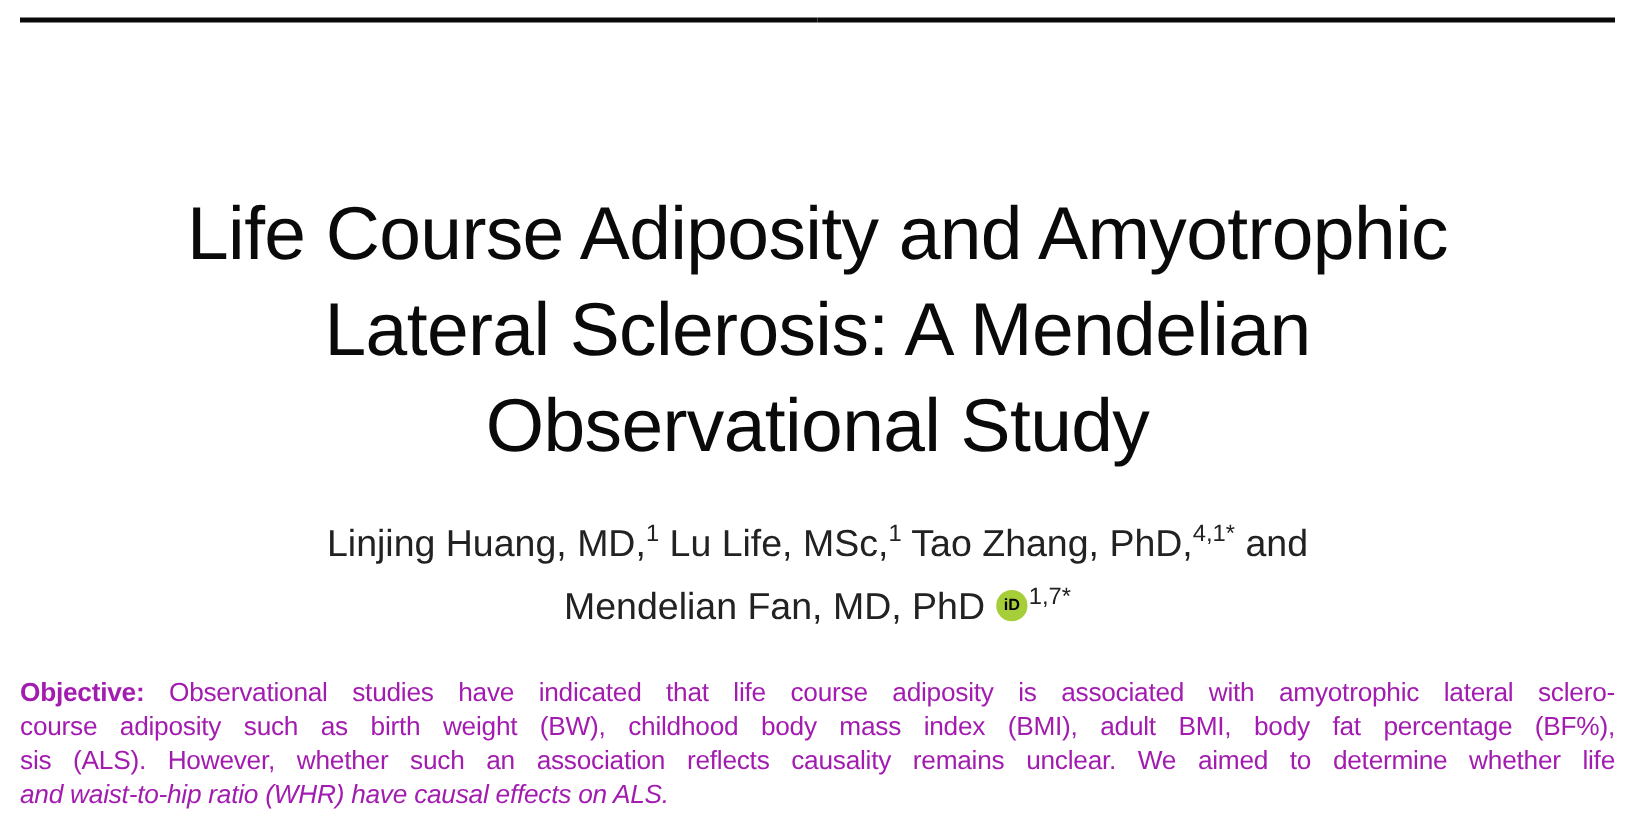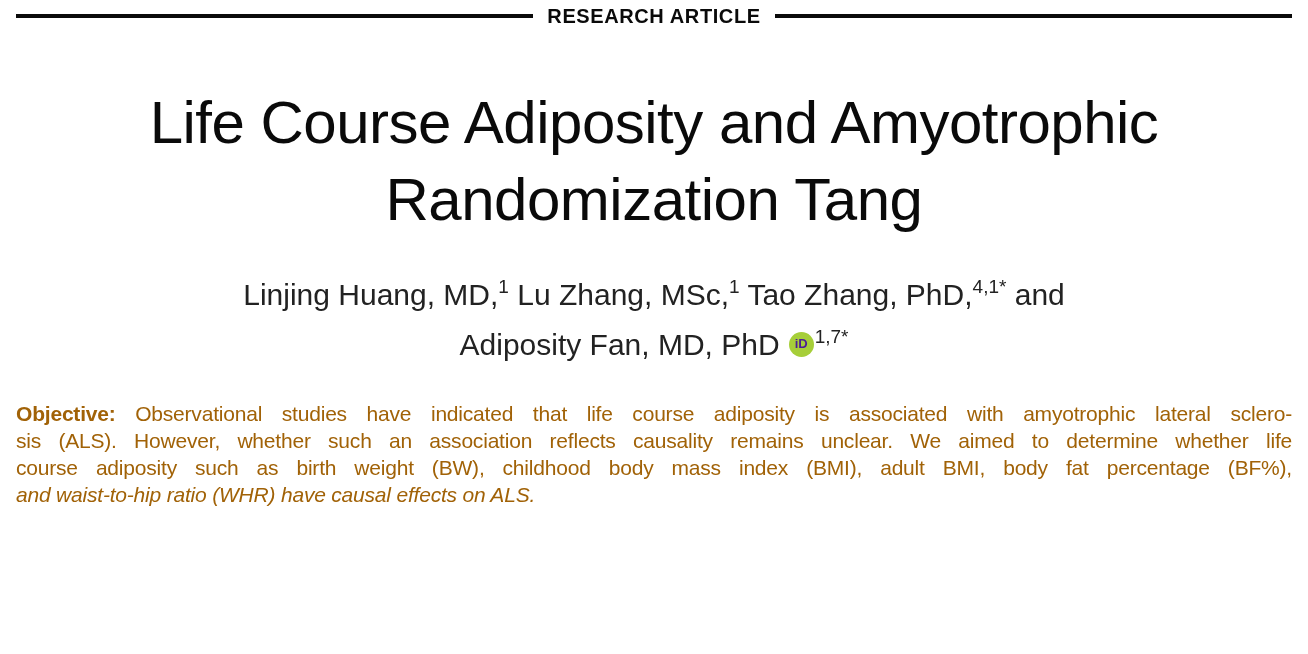--- a/index.html
+++ b/index.html
@@ -15,76 +15,76 @@
   .kicker-row {
     display: flex; align-items: center; padding-top: 4px; height: 24px;
   }
   .kicker-rule { flex: 1 1 auto; height: 4px; background: #0a0a0a; }
   .kicker-label {
     flex: 0 0 auto; margin: 0 14px; font-size: 20px; font-weight: 700;
     letter-spacing: 0.6px; white-space: nowrap; color: #0a0a0a;
   }
 
   
-  .title-block { margin-top: 56px; text-align: center; }
+  .title-block { margin-top: 120px; text-align: center; }
   .title-line {
     font-size: 60px; line-height: 77px; font-weight: 400;
     letter-spacing: -0.5px; color: #0a0a0a; white-space: nowrap;
   }
 
   
   .authors-block { margin-top: 32px; text-align: center; }
   .author-line { font-size: 30px; line-height: 50px; font-weight: 400; color: #222; white-space: nowrap; }
   .author-line sup {
     font-size: 19px; line-height: 0; vertical-align: baseline;
     position: relative; top: -12px; letter-spacing: 0;
   }
   .orcid-badge {
     display: inline-flex; align-items: center; justify-content: center;
     width: 25px; height: 25px; border-radius: 50%;
     margin: 0 1px 0 9px; vertical-align: middle; transform: translateY(-3px);
-    color: #4c1d95; font-size: 13px; font-weight: 700; letter-spacing: 0;
+    color: #000000; font-size: 13px; font-weight: 700; letter-spacing: 0;
     cursor: pointer;
   }
 
   
   .abstract-block { margin-top: 30px; }
   .abs-line {
     font-size: 21px; line-height: 27px; letter-spacing: -0.2px;
-    color: #a16207; white-space: normal;
+    color: #a21caf; white-space: normal;
   }
   .abs-line.just { text-align: justify; text-align-last: justify; }
   .abs-line.last { text-align: left; font-style: italic; }
   .lead-bold { font-weight: 700; }
 </style>
 </head>
 <body>
 
 <div class="page">
 
   <div class="kicker-row">
     <div class="kicker-rule"></div>
-    <div class="kicker-label">RESEARCH ARTICLE</div>
     <div class="kicker-rule"></div>
   </div>
 
   <div class="title-block">
     <div class="title-line">Life Course Adiposity and Amyotrophic</div>
-    <div class="title-line">Randomization Tang</div>
+    <div class="title-line">Lateral Sclerosis: A Mendelian</div>
+    <div class="title-line">Observational Study</div>
   </div>
 
   <div class="authors-block">
     <div class="author-line">
-      <span>Linjing Huang, MD,</span><sup>1</sup><span> Lu Zhang, MSc,</span><sup>1</sup><span> Tao Zhang, PhD,</span><sup>4,1*</sup><span> and</span>
+      <span>Linjing Huang, MD,</span><sup>1</sup><span> Lu Life, MSc,</span><sup>1</sup><span> Tao Zhang, PhD,</span><sup>4,1*</sup><span> and</span>
     </div>
     <div class="author-line">
-      <span>Adiposity Fan, MD, PhD</span><span class="orcid-badge" id="orcid-badge" style="background: rgb(166, 206, 57);">iD</span><sup>1,7*</sup>
+      <span>Mendelian Fan, MD, PhD</span><span class="orcid-badge" id="orcid-badge" style="background: rgb(166, 206, 57);">iD</span><sup>1,7*</sup>
     </div>
   </div>
 
   <div class="abstract-block">
     <div class="abs-line just"><span class="lead-bold">Objective:</span><span> Observational studies have indicated that life course adiposity is associated with amyotrophic lateral sclero-</span></div>
+    <div class="abs-line just">course adiposity such as birth weight (BW), childhood body mass index (BMI), adult BMI, body fat percentage (BF%),</div>
     <div class="abs-line just">sis (ALS). However, whether such an association reflects causality remains unclear. We aimed to determine whether life</div>
-    <div class="abs-line just">course adiposity such as birth weight (BW), childhood body mass index (BMI), adult BMI, body fat percentage (BF%),</div>
     <div class="abs-line last">and waist-to-hip ratio (WHR) have causal effects on ALS.</div>
   </div>
 
 </div>
 
 </body></html>

